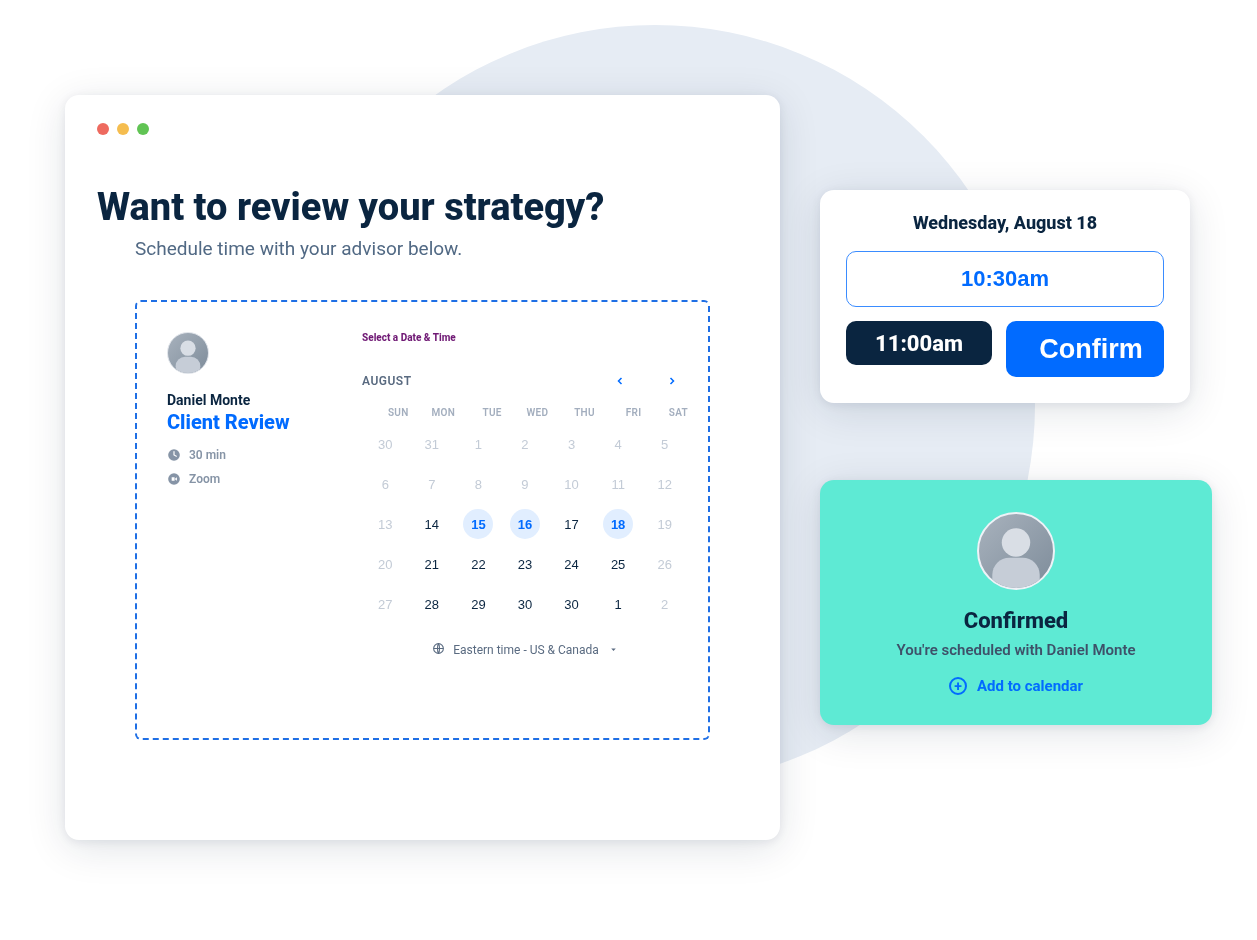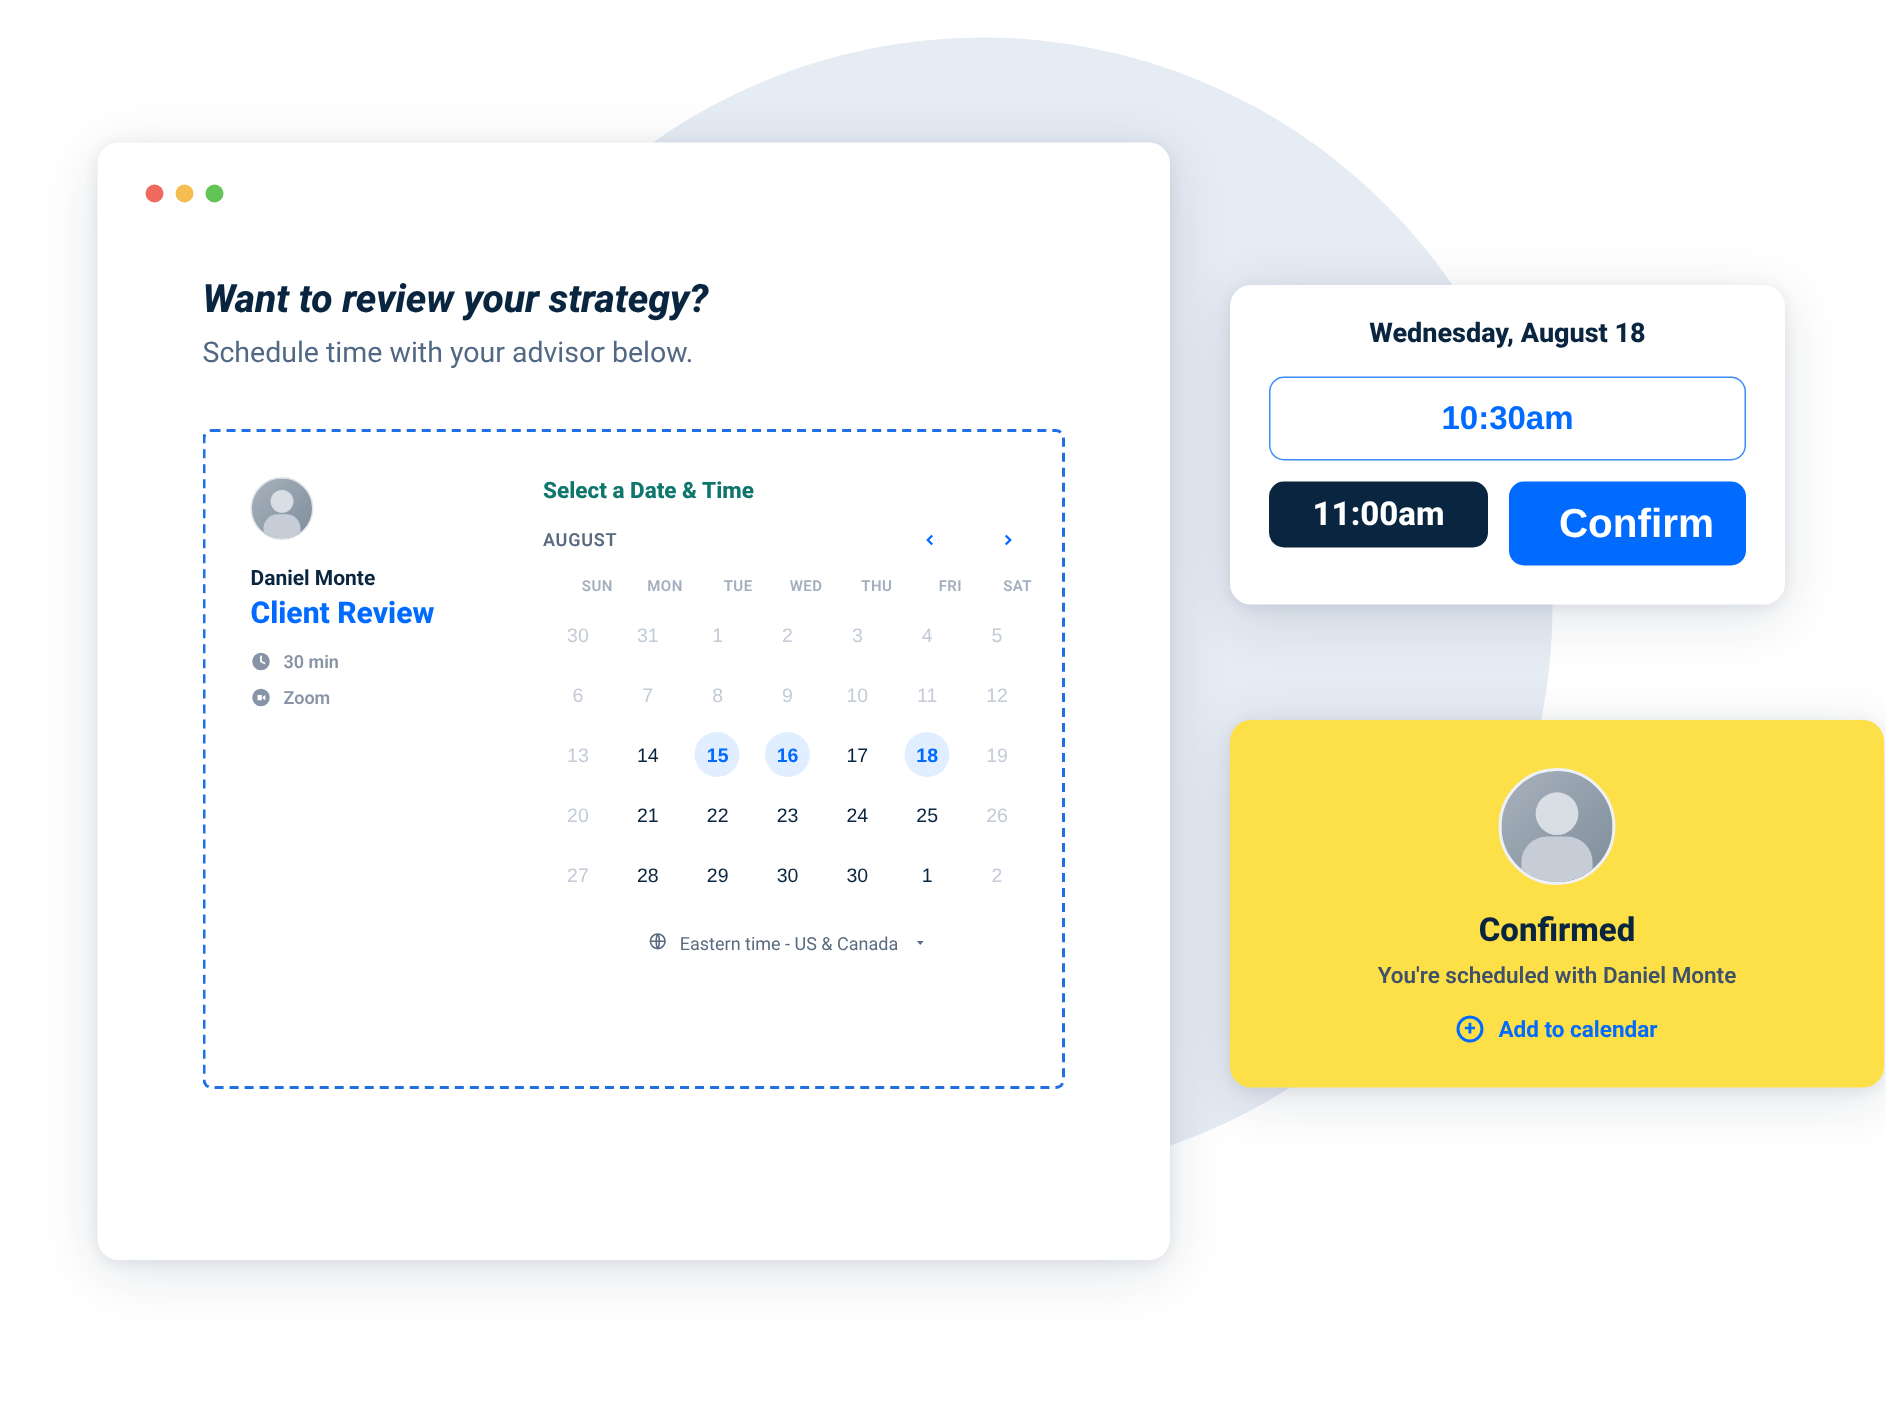--- a/index.html
+++ b/index.html
@@ -32,25 +32,23 @@
     box-shadow: 0 8px 40px rgba(10,30,60,0.12), 0 2px 10px rgba(10,30,60,0.08);
     z-index: 2;
     padding: 28px 32px 32px 32px;
   }
   .traffic-lights { display: flex; gap: 8px; margin-bottom: 50px; }
   .dot { width: 12px; height: 12px; border-radius: 50%; }
   .dot.red { background: #EE6A5F; }
   .dot.yellow { background: #F5BD4F; }
   .dot.green { background: #61C454; }
   .headline {
-    font-size: 26px;
+    font-size: 38px;
     font-weight: 800;
     color: #0A2540;
-    margin-left: 38px;
-    font-style: italic;
   }
   .subheadline {
     font-size: 19px;
     color: #516984;
     margin: 8px 0 40px 38px;
   }
   .embed-panel {
     margin: 0 38px;
     border: 2px dashed #1F6FE5;
     border-radius: 6px;
@@ -66,21 +64,21 @@
     position: relative; overflow: hidden;
     border: 1px solid #e0e4ea;
   }
   .avatar svg { position:absolute; inset:0; }
   .advisor-name { margin-top: 18px; font-size: 14px; font-weight: 700; color: #0A2540; }
   .event-title { margin-top: 2px; font-size: 20px; font-weight: 800; color: #016BFF; }
   .meta-row { display:flex; align-items:center; gap:8px; margin-top: 14px; color:#8694A6; font-size:12px; font-weight:600;}
   .meta-row + .meta-row { margin-top: 10px; }
   .meta-icon { width:14px; height:14px; display:inline-flex; align-items:center; justify-content:center; color:#8694A6;}
   .cal-col { flex:1; }
-  .cal-title { font-size: 15px; font-weight: 800; color:#0f766e; margin-bottom: 12px; }
+  .cal-title { font-size: 10px; font-weight: 800; color:#701a75; margin-bottom: 26px; }
   .month-row { display:flex; align-items:center;gap:29px; }
   .month-label { font-size:12px; font-weight:600; color:#5A6B81; letter-spacing:0.5px; flex:1; }
   .nav-arrows { display:flex; gap:28px; padding-right:4px;}
   .nav-btn { width:24px; height:24px; display:flex; align-items:center; justify-content:center; color:#016BFF; cursor:pointer; }
   .dow-row { margin-top:14px; display:grid; grid-template-columns: repeat(7, 1fr); }
   .dow-cell { font-size:10px; font-weight:600; color:#A3AEBE; text-align:right; letter-spacing:0.3px; }
   .weeks { margin-top:6px; }
   .week-row { display:grid; grid-template-columns: repeat(7, 1fr); height:40px; align-items:center; }
   .day-cell { display:flex; align-items:center; justify-content:center; }
   .day-btn {
@@ -123,22 +121,22 @@
   .confirm-btn {
     flex:1; height:56px; border-radius:10px; background:#016BFF; color:#fff;
     font-size:27px; font-weight:700; display:flex; align-items:center; justify-content:center;
     cursor:pointer; border:none;padding-left:12px;
   }
 
   .conf-panel {
     position:absolute;
     top: 480px;
     left: 820px;
-    width: 436px;
-    background:#fde047;
+    width: 392px;
+    background:#5eead4;
     border-radius:14px;
     box-shadow: 0 8px 40px rgba(10,30,60,0.12), 0 2px 10px rgba(10,30,60,0.08);
     z-index:3;
     padding: 32px 26px 30px 26px;
     text-align:center;
   }
   .conf-avatar { width:78px; height:78px; border-radius:50%; margin:0 auto 18px;
     background: linear-gradient(135deg,#A8B2BD,#7E8C9A); position:relative; overflow:hidden;
     border: 2px solid #eef2f7;
   }

